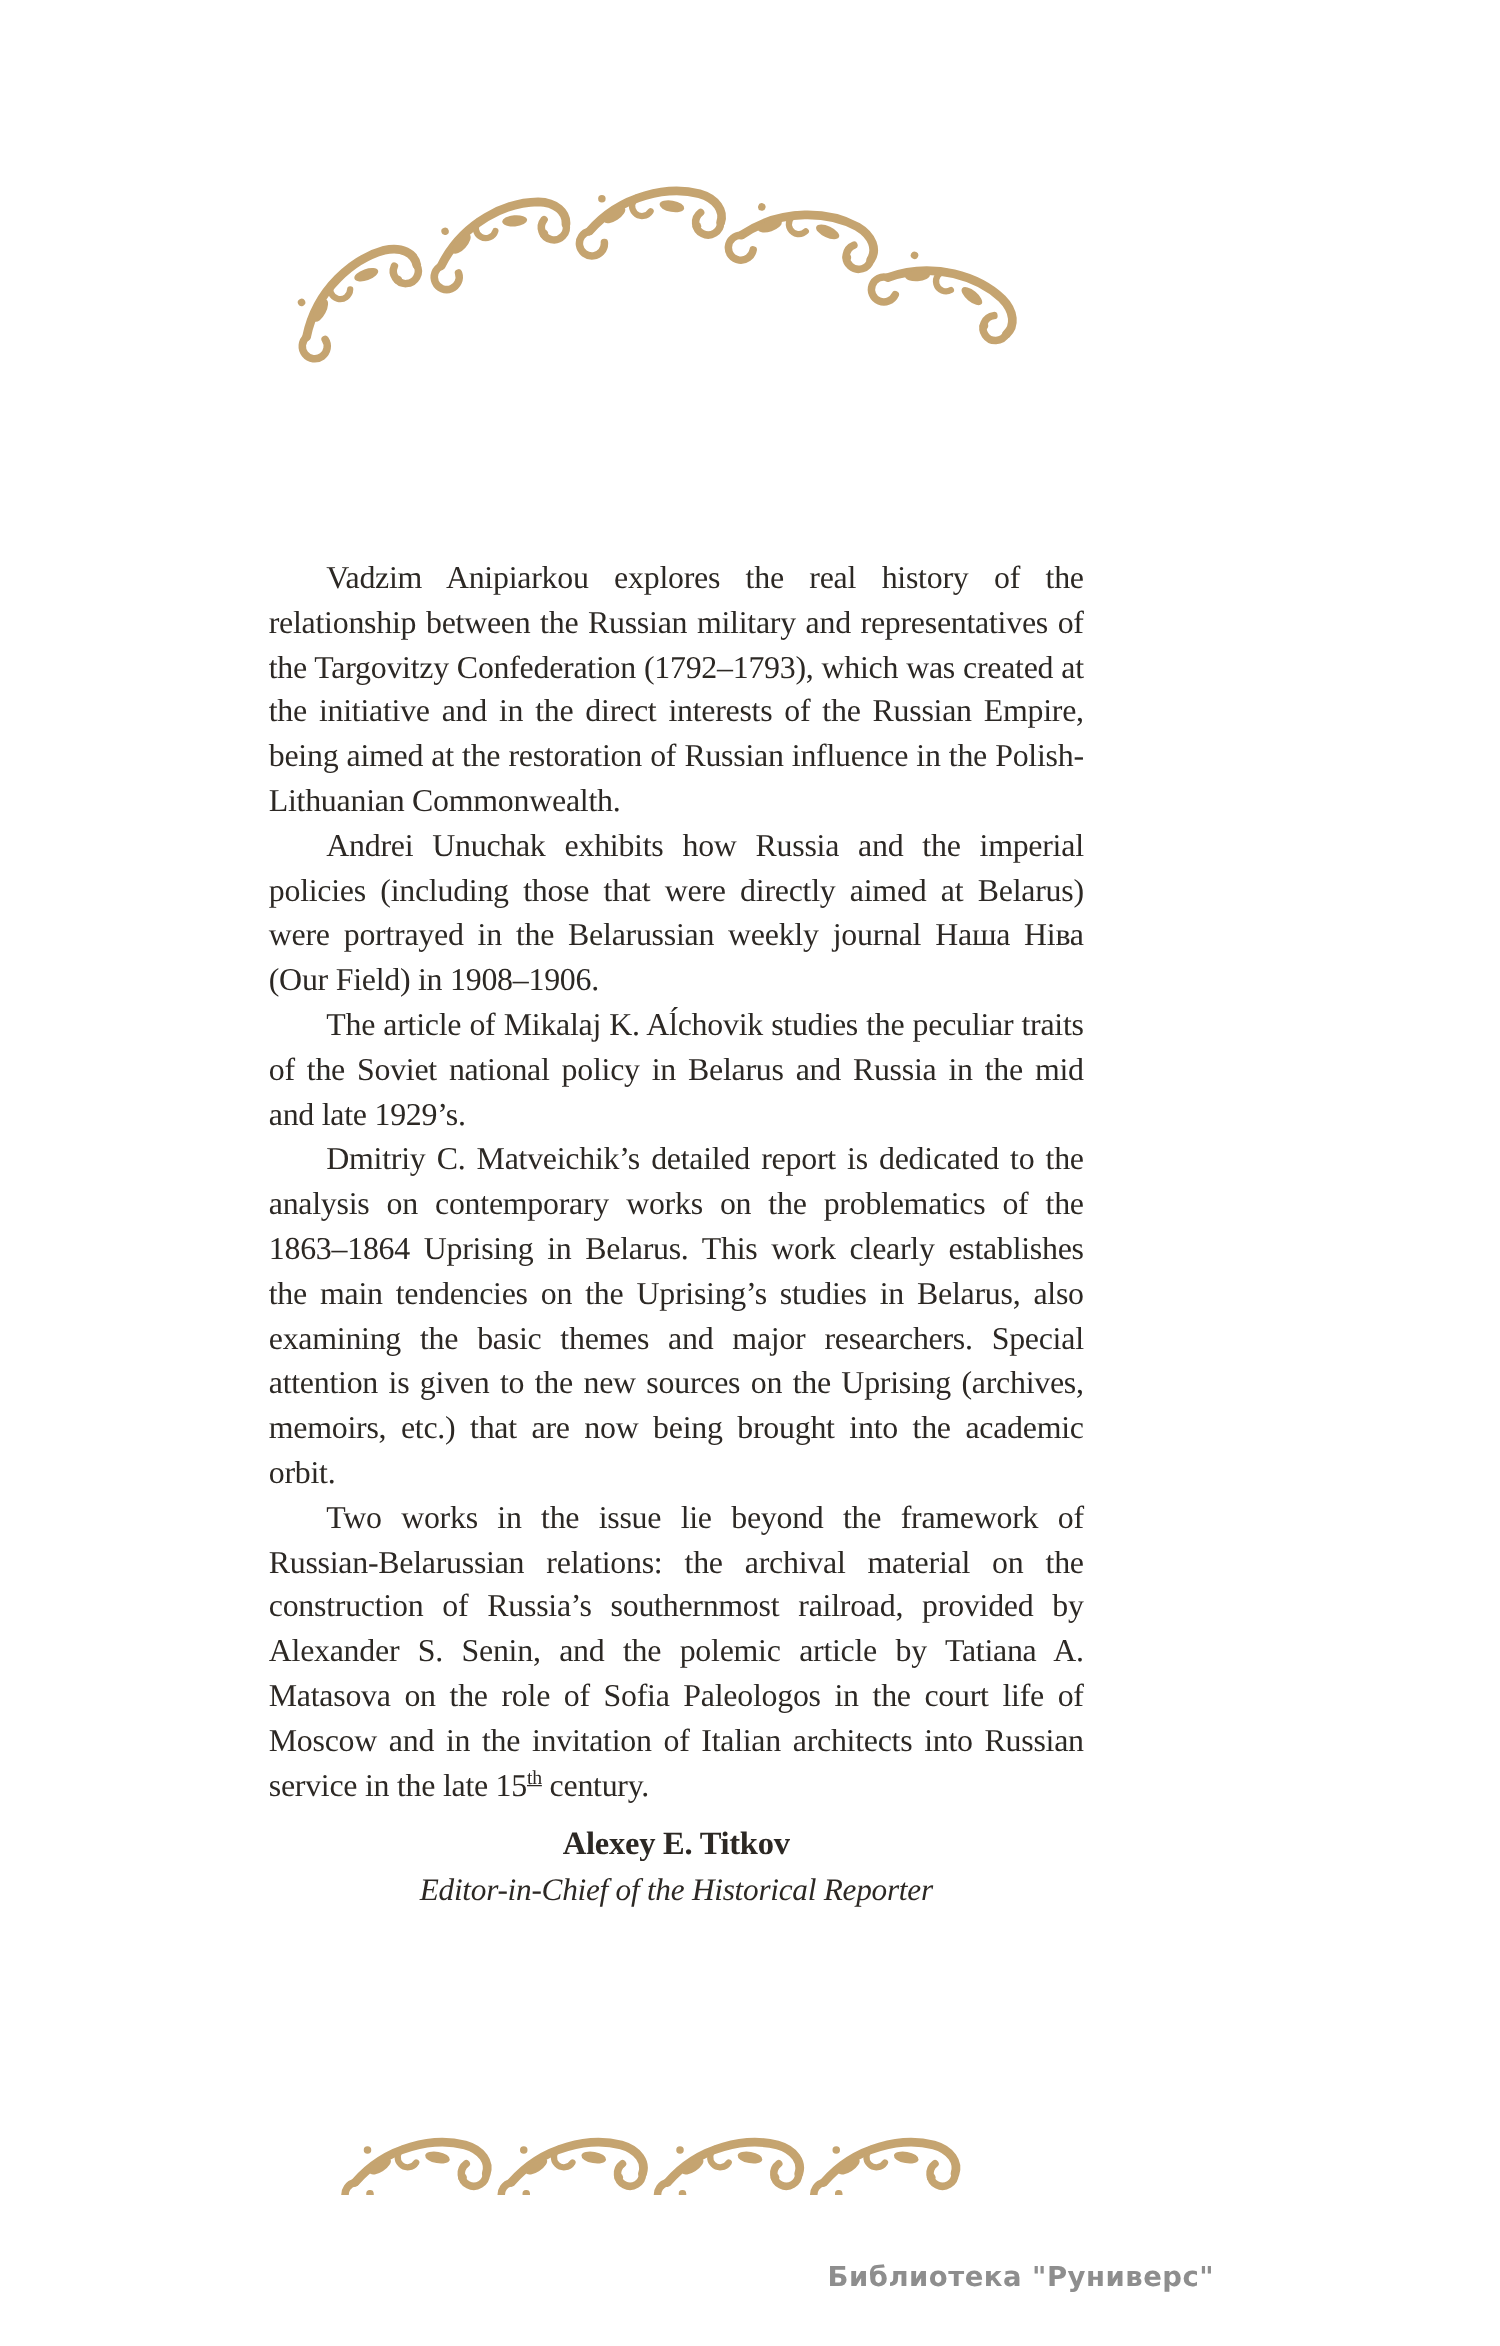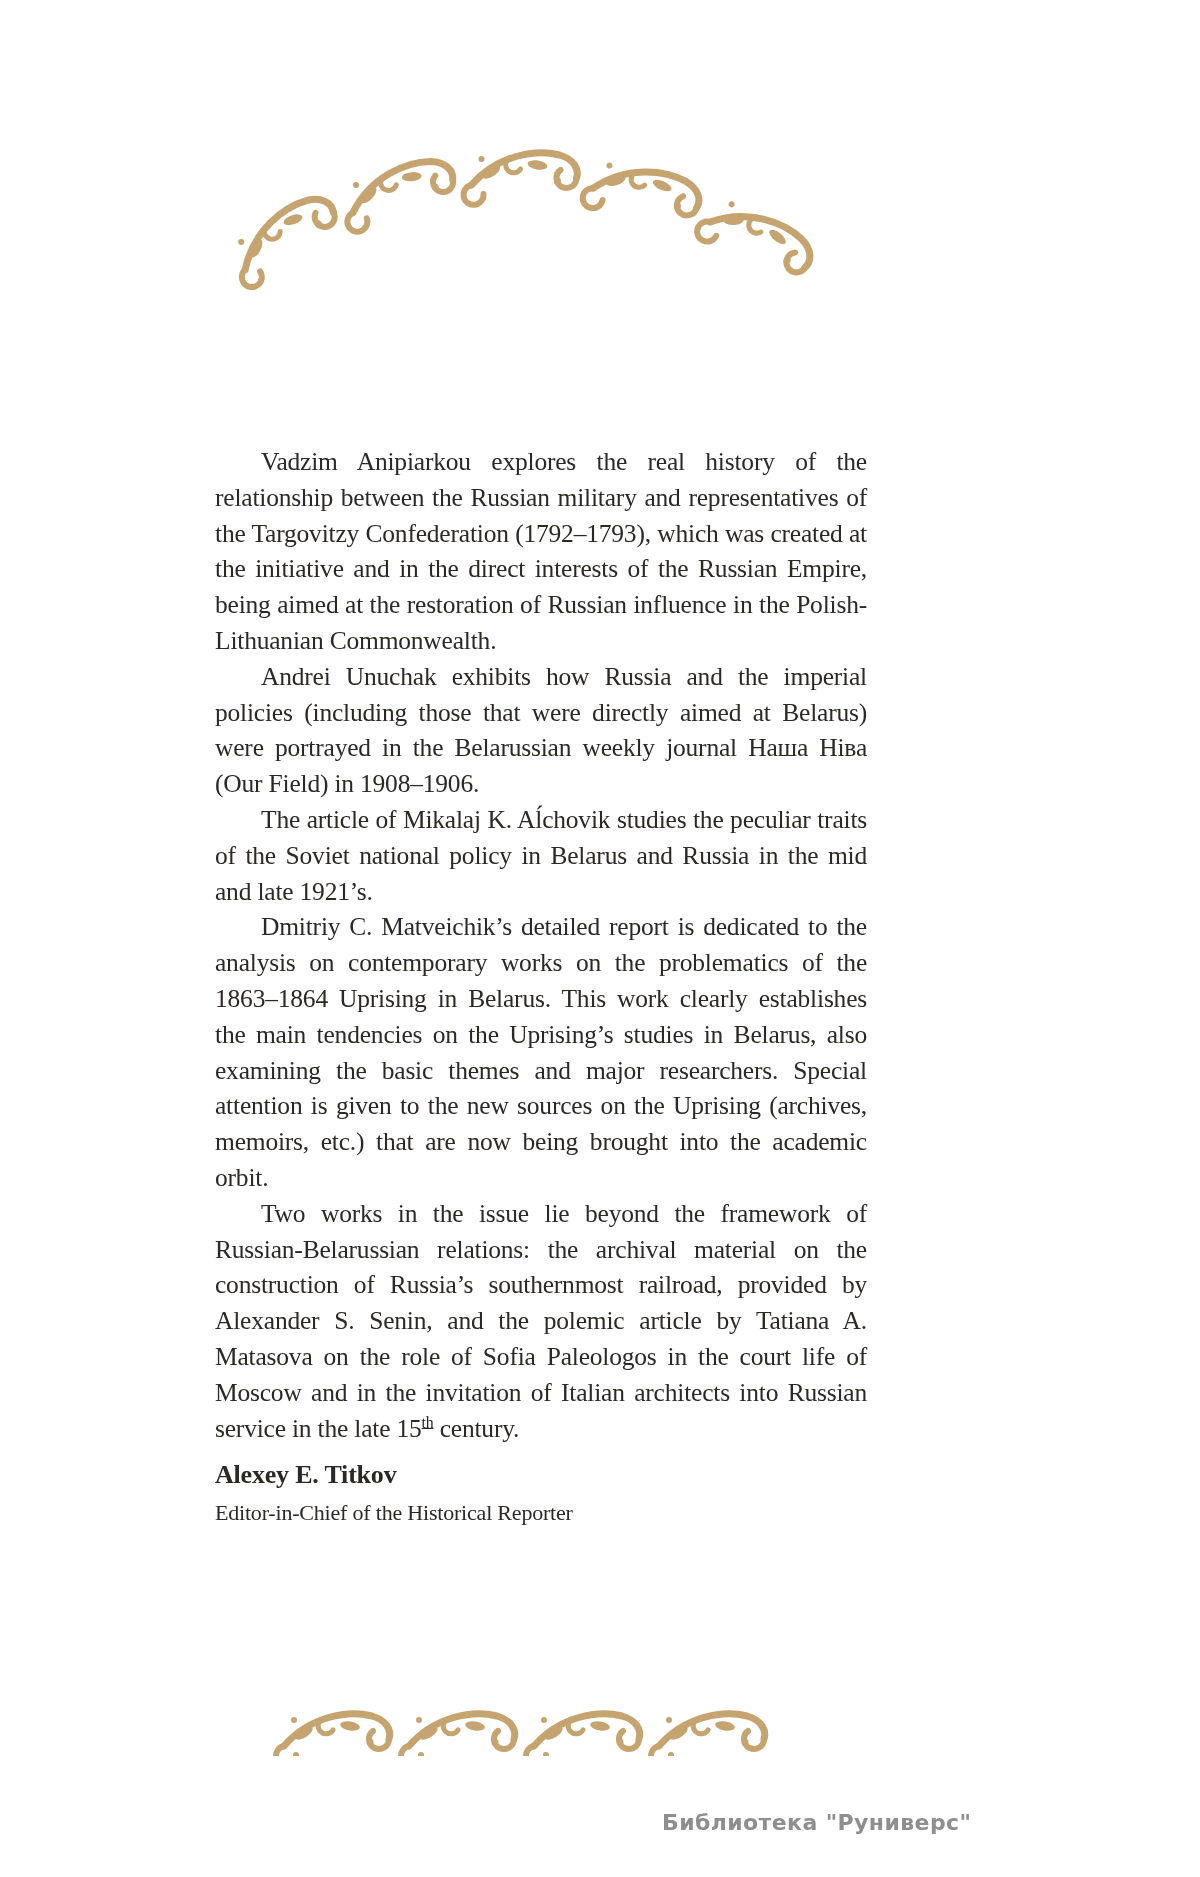--- a/index.html
+++ b/index.html
@@ -47,30 +47,31 @@
     text-indent: 46px;
   }
   .text-block sup {
     font-size: 0.62em;
     line-height: 0;
     vertical-align: super;
     text-decoration: underline;
   }
   .signature {
     margin-top: 12px;
-    text-align: left;
+    text-align: center;
     text-indent: 0;
   }
   .sig-name {
     font-weight: bold;
     font-size: 26px;
     line-height: 34px;
   }
   .sig-title {
-    font-size: 22px;
+    font-style: italic;
+    font-size: 25px;
     line-height: 34px;
     margin-top: 4px;
   }
   .watermark {
     position: absolute;
     left: 662px;
     top: 1810px;
     font-family: "DejaVu Sans", sans-serif;
     font-weight: 700;
     font-size: 22px;
@@ -101,21 +102,21 @@
       <use href="#scroll-unit" x="457.5" y="145" transform="rotate(-14.65 520 660)"></use>
       <use href="#scroll-unit" x="457.5" y="145"></use>
       <use href="#scroll-unit" x="457.5" y="145" transform="rotate(14.65 520 660)"></use>
       <use href="#scroll-unit" x="457.5" y="145" transform="rotate(29.3 520 660)"></use>
     </g>
   </svg>
 
   <main class="text-block">
     <p>Vadzim Anipiarkou explores the real history of the relationship between the Russian military and representatives of the Targovitzy Confederation (1792–1793), which was created at the initiative and in the direct interests of the Russian Empire, being aimed at the restoration of Russian influence in the Polish-Lithuanian Commonwealth.</p>
     <p>Andrei Unuchak exhibits how Russia and the imperial policies (including those that were directly aimed at Belarus) were portrayed in the Belarussian weekly journal Наша Ніва (Our Field) in 1908–1906.</p>
-    <p>The article of Mikalaj K. Aĺchovik studies the peculiar traits of the Soviet national policy in Belarus and Russia in the mid and late 1921’s.</p>
+    <p>The article of Mikalaj K. Aĺchovik studies the peculiar traits of the Soviet national policy in Belarus and Russia in the mid and late 1929’s.</p>
     <p>Dmitriy C. Matveichik’s detailed report is dedicated to the analysis on contemporary works on the problematics of the 1863–1864 Uprising in Belarus. This work clearly establishes the main tendencies on the Uprising’s studies in Belarus, also examining the basic themes and major researchers. Special attention is given to the new sources on the Uprising (archives, memoirs, etc.) that are now being brought into the academic orbit.</p>
     <p><span>Two works in the issue lie beyond the framework of Russian-Belarussian relations: the archival material on the construction of Russia’s southernmost railroad, provided by Alexander S. Senin, and the polemic article by Tatiana A. Matasova on the role of Sofia Paleologos in the court life of Moscow and in the invitation of Italian architects into Russian service in the late 15</span><sup>th</sup><span> century.</span></p>
 
     <div class="signature">
       <div class="sig-name">Alexey E. Titkov</div>
       <div class="sig-title">Editor-in-Chief of the Historical Reporter</div>
     </div>
   </main>
 
   <svg class="ornament-bottom" viewBox="0 0 500 50" aria-hidden="true" color="#c5a470">

